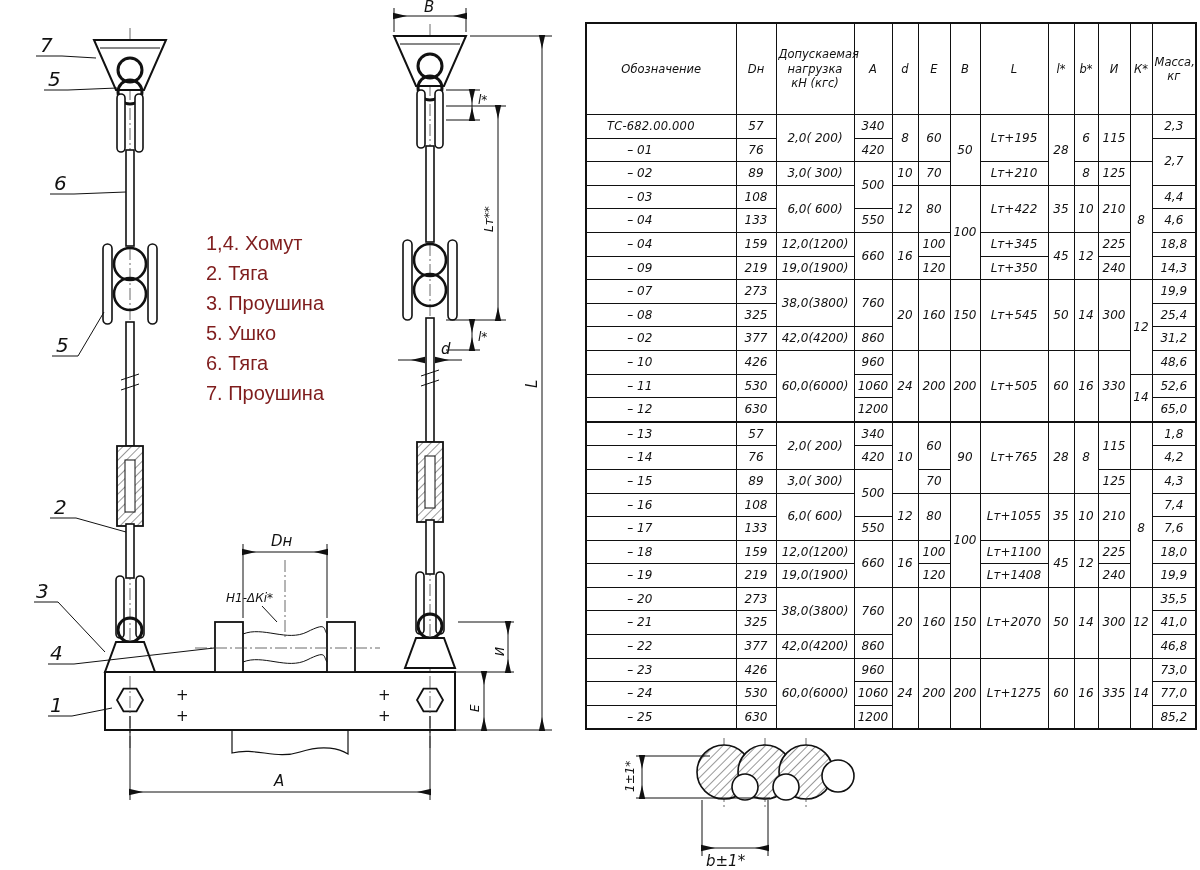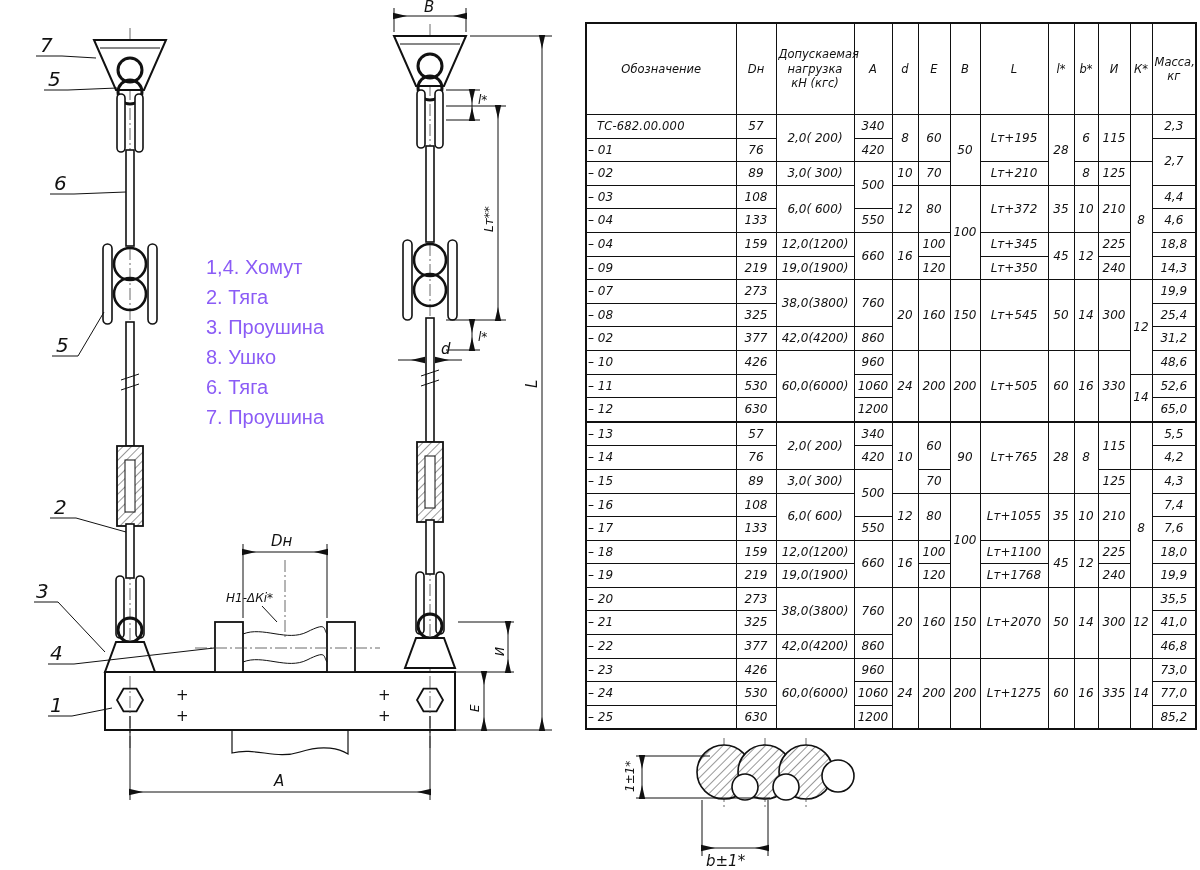--- a/index.html
+++ b/index.html
@@ -2,31 +2,31 @@
 <html><head>
 <meta charset="utf-8">
 <style>
   html,body{margin:0;padding:0;background:#e8e8e8;}
   .canvas{position:relative;width:1200px;height:870px;background:#ffffff;overflow:hidden;
           font-family:"DejaVu Sans",sans-serif;color:#111;}
   
   .draw-svg{position:absolute;left:0;top:0;z-index:0;}
   
   .legend{position:absolute;left:206px;top:228px;z-index:2;
-          font-family:"Liberation Sans",sans-serif;font-size:20px;line-height:30px;color:#8b5cf6;margin-top:24px;}
+          font-family:"Liberation Sans",sans-serif;font-size:20px;line-height:30px;color:#7f1d1d;}
   
   .table-wrap{position:absolute;left:585px;top:22px;z-index:2;}
   table.spec{border-collapse:collapse;table-layout:fixed;width:610px;background:#fff;
              border:2.5px solid #111;font-family:"DejaVu Sans",sans-serif;font-style:italic;}
   table.spec th{border:1px solid #111;font-size:11.5px;font-weight:normal;height:88px;
                 padding:1px 2px;text-align:center;vertical-align:middle;line-height:1.25;}
   table.spec td{border:1px solid #111;font-size:12px;text-align:center;vertical-align:middle;
                 height:22.6px;padding:0 1px;line-height:1.05;overflow:hidden;white-space:nowrap;}
-  table.spec td.des{text-align:left;padding-right:44px;}
-  table.spec td.des0{text-align:left;padding-left:10px;font-size:11.5px;letter-spacing:.2px;}
+  table.spec td.des{text-align:center;padding-right:44px;}
+  table.spec td.des0{text-align:left;padding-left:20px;font-size:11.5px;letter-spacing:.2px;}
   table.spec tr.section-start td{border-top:2px solid #111;}
   
   text{font-family:"DejaVu Sans",sans-serif;fill:#111;}
   .dim{font-style:italic;font-size:15px;}
   .dimS{font-style:italic;font-size:12px;}
   .callout{font-style:italic;font-size:20px;}
   .plus{font-size:15px;font-style:normal;}
 </style>
 </head>
 <body>
@@ -189,21 +189,21 @@
       <line x1="702" y1="848" x2="768" y2="848" stroke="#111" stroke-width="1" marker-start="url(#arw)" marker-end="url(#arw)"></line>
     </g>
     <text class="dimS" transform="translate(634,792) rotate(-90)">1±1*</text>
     <text class="dim" x="706" y="866">b±1*</text>
   </svg>
 
   <div class="legend">
     <div>1,4. Хомут</div>
     <div>2. Тяга</div>
     <div>3. Проушина</div>
-    <div>8. Ушко</div>
+    <div>5. Ушко</div>
     <div>6. Тяга</div>
     <div>7. Проушина</div>
   </div>
 
   <div class="table-wrap">
     <table class="spec">
       <colgroup>
         <col style="width:150px">
           <col style="width:40px">
           <col style="width:78px">
@@ -269,21 +269,21 @@
             <td>125</td>
             <td rowspan="5">8</td>
           </tr>
           <tr>
             <td class="des">– 03</td>
             <td>108</td>
             <td rowspan="2">6,0( 600)</td>
             <td rowspan="2">12</td>
             <td rowspan="2">80</td>
             <td rowspan="4">100</td>
-            <td rowspan="2">Lт+372</td>
+            <td rowspan="2">Lт+422</td>
             <td rowspan="2">35</td>
             <td rowspan="2">10</td>
             <td rowspan="2">210</td>
             <td>4,4</td>
           </tr>
           <tr>
             <td class="des">– 04</td>
             <td>133</td>
             <td>550</td>
             <td>4,6</td>
@@ -370,21 +370,21 @@
             <td rowspan="2">2,0( 200)</td>
             <td>340</td>
             <td rowspan="3">10</td>
             <td rowspan="2">60</td>
             <td rowspan="3">90</td>
             <td rowspan="3">Lт+765</td>
             <td rowspan="3">28</td>
             <td rowspan="3">8</td>
             <td rowspan="2">115</td>
             <td rowspan="2"></td>
-            <td>5,5</td>
+            <td>1,8</td>
           </tr>
           <tr>
             <td class="des">– 14</td>
             <td>76</td>
             <td>420</td>
             <td>4,2</td>
           </tr>
           <tr>
             <td class="des">– 15</td>
             <td>89</td>
@@ -425,21 +425,21 @@
             <td rowspan="2">45</td>
             <td rowspan="2">12</td>
             <td>225</td>
             <td>18,0</td>
           </tr>
           <tr>
             <td class="des">– 19</td>
             <td>219</td>
             <td>19,0(1900)</td>
             <td>120</td>
-            <td>Lт+1768</td>
+            <td>Lт+1408</td>
             <td>240</td>
             <td>19,9</td>
           </tr>
           <tr>
             <td class="des">– 20</td>
             <td>273</td>
             <td rowspan="2">38,0(3800)</td>
             <td rowspan="2">760</td>
             <td rowspan="3">20</td>
             <td rowspan="3">160</td>

